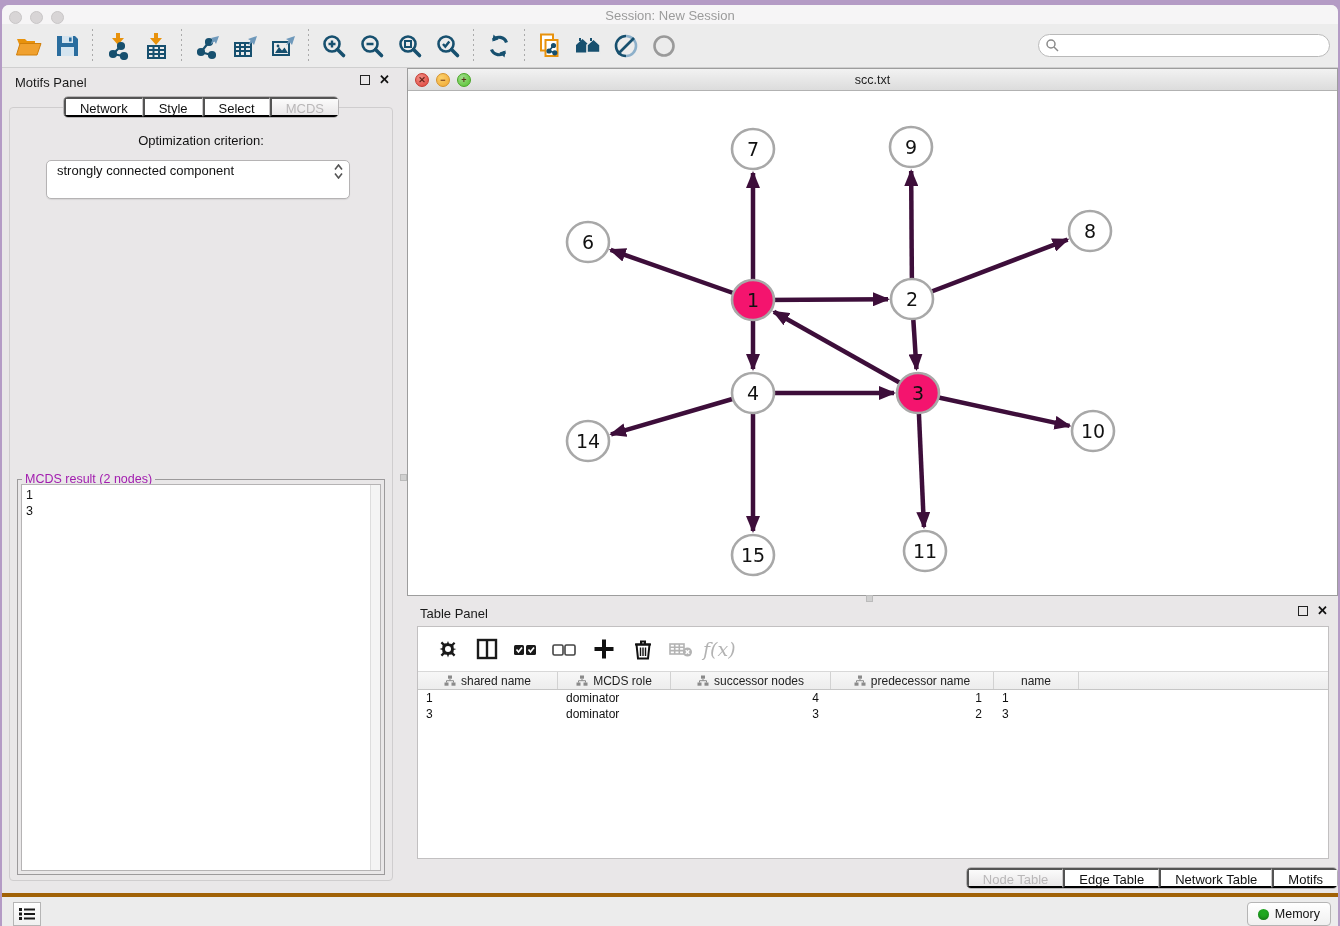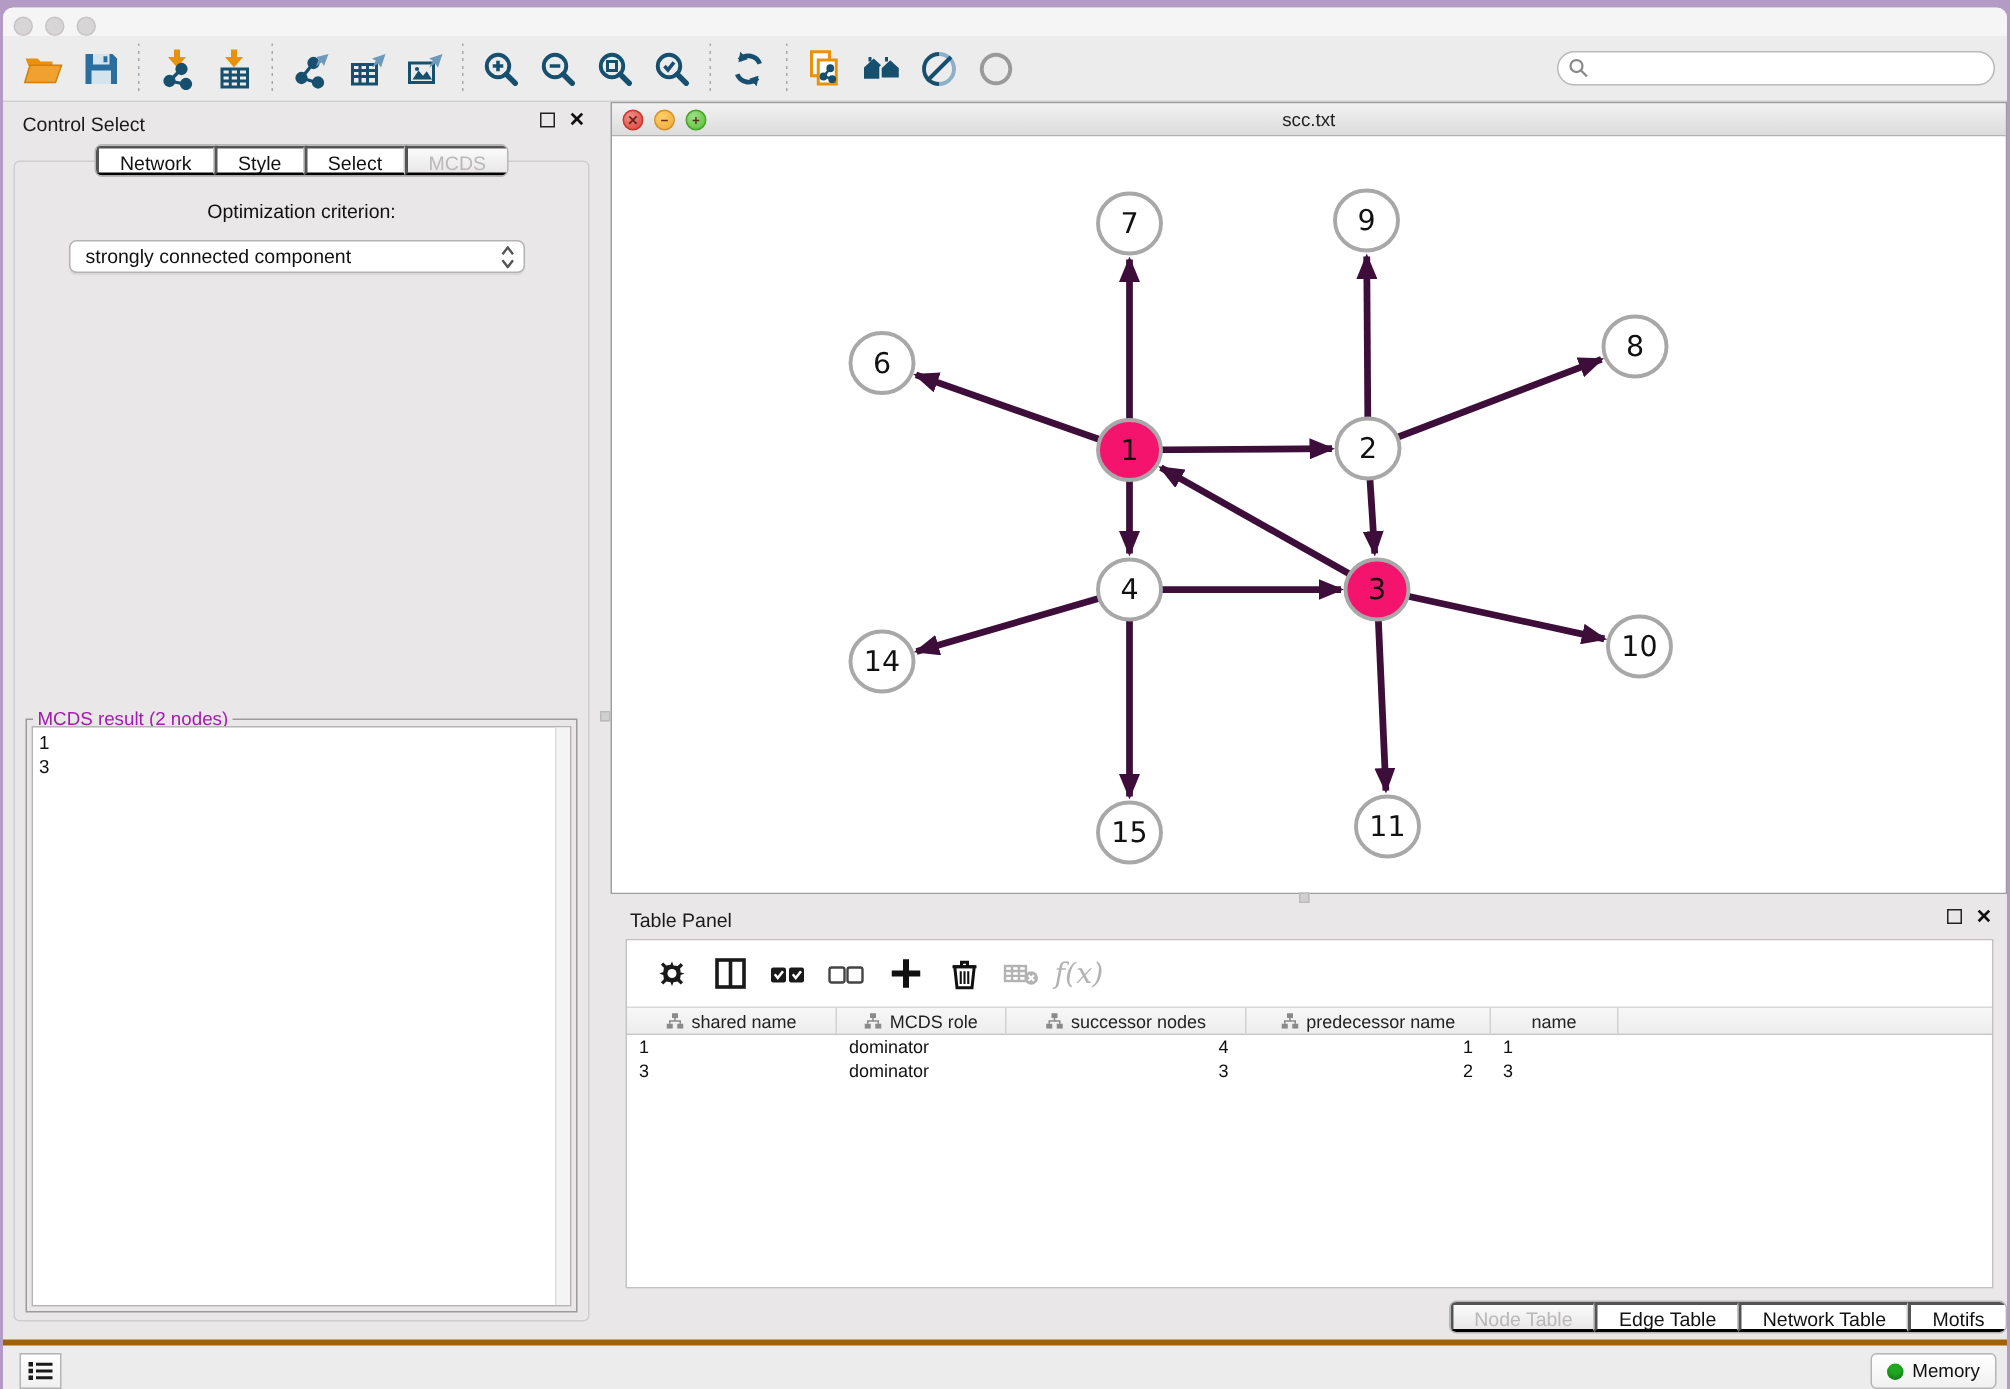--- a/index.html
+++ b/index.html
@@ -43,21 +43,21 @@
               background:#fff; height:22px; }
   .seg-tab { padding:0 14px; font-size:13px; line-height:20px; color:#111; background:#fff;
              border-right:1px solid #c9c7c8; white-space:nowrap; }
   .seg-tab:last-child { border-right:none; }
   .seg-tab.active { background:linear-gradient(#fbfbfb,#e9e7e8); color:#b9b7b8; }
   .cp-tabs-row { display:flex; justify-content:center; position:relative; z-index:2; }
 
   .cp-content { position:absolute; left:7px; right:7px; top:39px; bottom:12px;
                 background:#e9e7e8; border:1px solid #cfcdce; border-radius:4px; }
   .opt-label { text-align:center; margin-top:25px; font-size:13px; color:#111; }
-  .dropdown { position:absolute; left:36px; right:42px; top:52px; height:22px; background:#fff;
+  .dropdown { position:absolute; left:36px; right:42px; top:52px; height:39px; background:#fff;
               border:1px solid #b5b3b4; border-radius:5px; font-size:13px; line-height:20px;
               padding:0 22px 0 10px; color:#111; box-shadow:0 1px 1px rgba(0,0,0,.08); }
   .dd-chevrons { position:absolute; right:6px; top:3px; display:flex; flex-direction:column; gap:1px; }
   .btn-row { position:absolute; left:0; right:0; top:85px; display:flex; justify-content:center; gap:14px; }
   .mac-btn { background:linear-gradient(#ffffff,#f3f2f3); border:1px solid #b8b6b7; border-radius:5px;
              height:23px; padding:0 18px; font-size:13px; color:#111; line-height:21px; }
 
   .result-group { position:absolute; left:7px; right:7px; bottom:5px; top:371px;
                   border:1px solid #9c9a9b; }
   .result-title { position:absolute; left:4px; top:-8px; background:#e9e7e8; padding:0 3px;
@@ -115,20 +115,21 @@
 </style>
 </head>
 <body>
 
 <div class="window">
 
   <div class="titlebar">
     <span class="tl-dot" style="left:7px"></span>
     <span class="tl-dot" style="left:28px"></span>
     <span class="tl-dot" style="left:49px"></span>
+    <span class="title">Session: New Session</span>
   </div>
 
   <div class="toolbar">
     <button class="tbtn">
       <svg width="28" height="28" viewBox="0 0 28 28">
           <path d="M2 7h8l2 2h8v3H4z" fill="#e8920c"></path>
           <path d="M1.5 23l3.5-11.5h21L22 23z" fill="#f0a12f" stroke="#d07f0a"></path>
         </svg>
     </button>
     <button class="tbtn">
@@ -266,21 +267,21 @@
           <path d="M9 9l4 4" stroke="#8a8a8a" stroke-width="1.5"></path>
         </svg>
       <input class="search-input" type="text" placeholder="" style="">
     </div>
   </div>
 
   <div class="main">
 
     <div class="control-panel">
       <div class="panel-header">
-        <span class="panel-title">Control Select</span>
+        <span class="panel-title">Motifs Panel</span>
         <span class="panel-btns">
           <span class="float-btn"></span>
           <span class="close-btn">✕</span>
         </span>
       </div>
       <div class="cp-tabs-row">
         <div class="seg-tabs" id="cp-tabs">
             <button class="seg-tab">Network</button>
             <button class="seg-tab">Style</button>
             <button class="seg-tab">Select</button>

